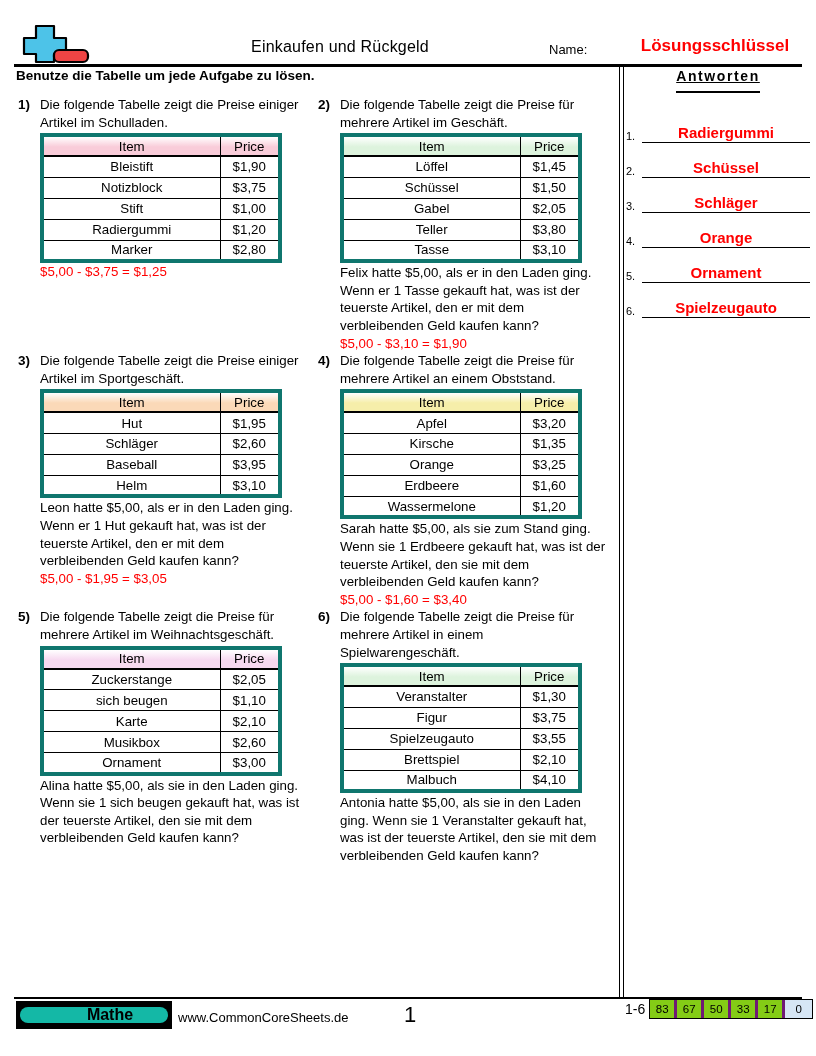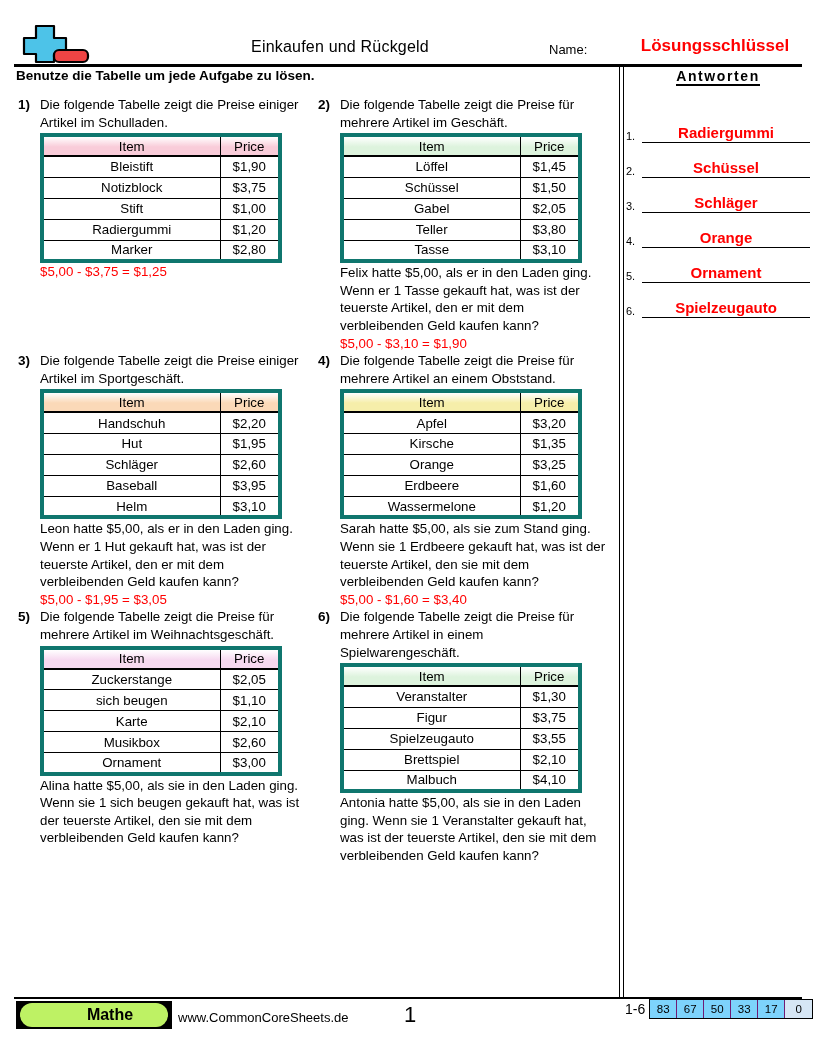--- a/index.html
+++ b/index.html
@@ -41,21 +41,21 @@
   .instructions {
     position: absolute; left: 16px; top: 68px;
     font-size: 13.5px; font-weight: bold;
   }
   .answers-heading {
     position: absolute; left: 626px; top: 68px; width: 184px;
     text-align: center; font-size: 14px; font-weight: bold;
     letter-spacing: 1.6px;
   }
   .answers-heading span {
-    border-bottom: 2px solid #000; padding-bottom: 0;
+    border-bottom: 2px solid #000; padding-bottom: 7px; text-decoration: underline;
   }
 
   
   .divider {
     position: absolute; left: 619px; top: 66px; width: 5px; height: 932px;
     border-left: 1px solid #000; border-right: 1px solid #000;
   }
   .footer-rule {
     position: absolute; left: 14px; top: 997px; width: 788px; height: 2px;
     background: #000;
@@ -103,41 +103,41 @@
     padding-bottom: 1px; line-height: 17px;
   }
 
   
   .mathe-badge {
     position: absolute; left: 16px; top: 1001px;
     width: 156px; height: 28px; background: #000;
     display: flex; align-items: center; justify-content: center;
   }
   .mathe-pill {
-    width: 148px; height: 24px; background: #bef264; border-radius: 12px;
+    width: 148px; height: 16px; background: #14b8a6; border-radius: 12px;
     display: flex; align-items: center; justify-content: center;
     font-size: 16px; font-weight: bold; padding-left: 32px;
   }
   .site-url {
     position: absolute; left: 178px; top: 1010px; font-size: 13px;
   }
   .page-number {
     position: absolute; left: 380px; top: 1002px; width: 60px;
     text-align: center; font-size: 22px;
   }
   .score-strip {
     position: absolute; left: 625px; top: 999px;
     display: flex; align-items: center;
   }
   .score-range { font-size: 14px; margin-right: 4px; }
   .score-boxes { display: flex; border: 1px solid #000; }
   .score-box {
-    width: 27px; height: 18px; border-right: 1px solid #701a75;
+    width: 27px; height: 18px; border-right: 3px solid #701a75;
     font-size: 11.5px; display: flex; align-items: center;
-    justify-content: center; background: #7dd3fc;
+    justify-content: center; background: #84cc16;
   }
   .score-box:last-child { border-right: none; }
   .score-box.hl { background: #d6e6f5; }
 </style>
 </head>
 <body>
 
 <div class="page">
 
   <div class="header">
@@ -259,24 +259,20 @@
                   <col class="c-item">
                   <col class="c-price">
                 </colgroup>
                 <thead>
                   <tr>
                     <th style="background: linear-gradient(rgb(255, 255, 255) 0%, rgb(251, 217, 184) 55%, rgb(251, 217, 184) 100%);">Item</th>
                     <th style="background: linear-gradient(rgb(255, 255, 255) 0%, rgb(251, 217, 184) 55%, rgb(251, 217, 184) 100%);">Price</th>
                   </tr>
                 </thead>
                 <tbody>
-                  <tr>
-                    <td>Handschuh</td>
-                    <td>$2,20</td>
-                  </tr>
                   <tr>
                     <td>Hut</td>
                     <td>$1,95</td>
                   </tr>
                   <tr>
                     <td>Schläger</td>
                     <td>$2,60</td>
                   </tr>
                   <tr>
                     <td>Baseball</td>

